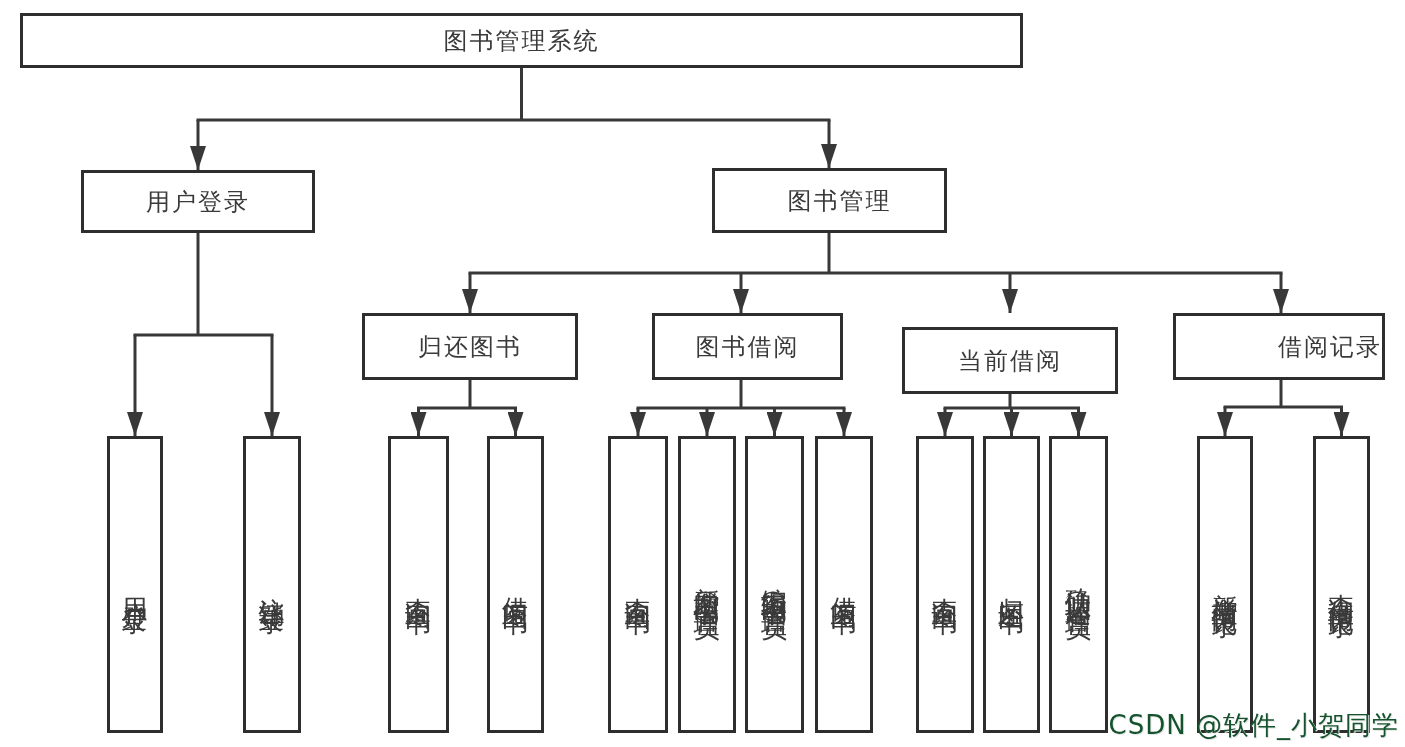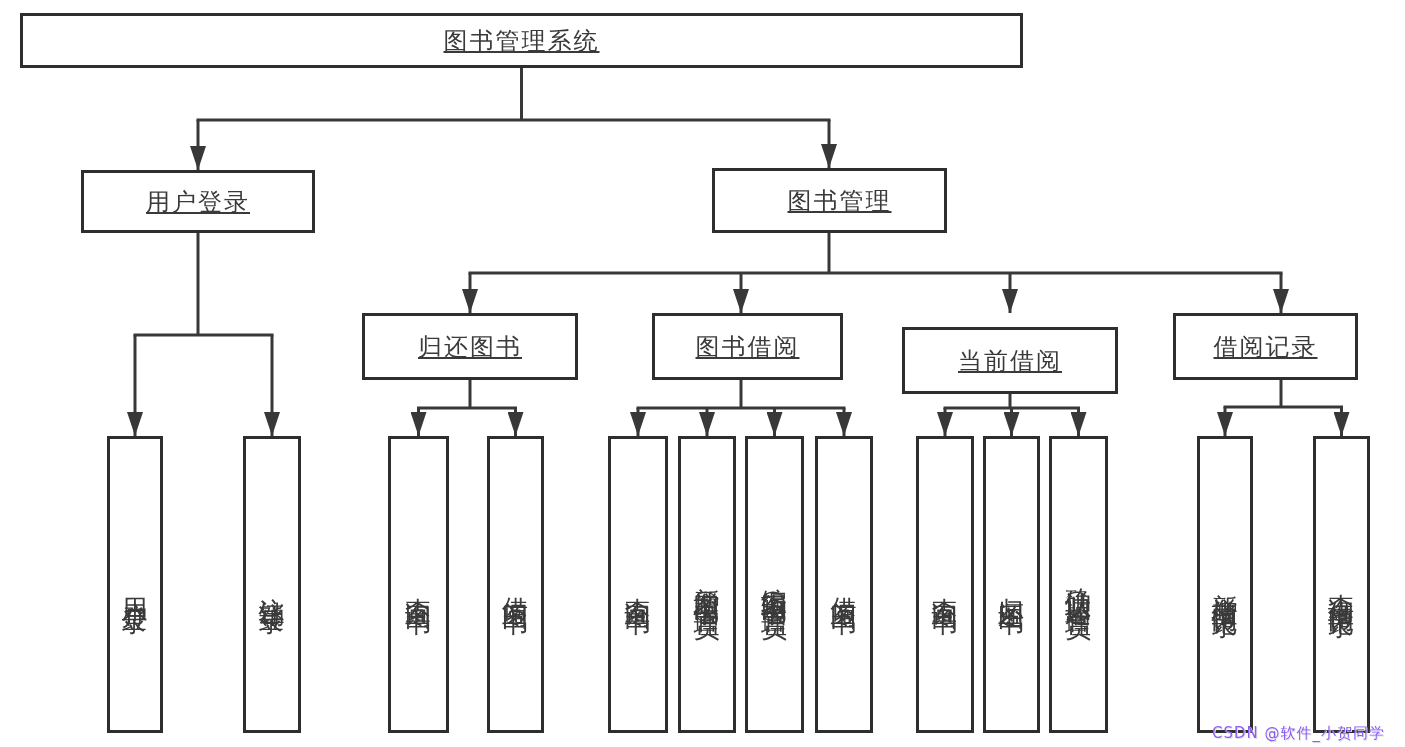--- a/index.html
+++ b/index.html
@@ -16,59 +16,59 @@
     position: absolute;
     box-sizing: border-box;
     border: 3px solid #2e2e2e;
     background: #ffffff;
     color: #3a3a3a;
     display: flex;
     align-items: center;
     justify-content: center;
     text-align: center;
   }
-  .h { font-size: 24px; letter-spacing: 2px; white-space: nowrap; text-decoration: underline; }
+  .h { font-size: 24px; letter-spacing: 2px; white-space: nowrap; }
   .v {
     writing-mode: vertical-rl;
     font-size: 26px;
     letter-spacing: 4px;
     line-height: 1;
   }
   
   .n-root   { left: 20px;  top: 13px;  width: 1003px; height: 55px; }
   
   .n-login  { left: 81px;  top: 170px; width: 234px; height: 63px; }
   .n-mgmt   { left: 712px; top: 168px; width: 235px; height: 65px; padding-left: 20px; }
   
   .n-s0 { left: 362px;  top: 313px; width: 216px; height: 67px; }
   .n-s1 { left: 652px;  top: 313px; width: 191px; height: 67px; }
   .n-s2 { left: 902px;  top: 327px; width: 216px; height: 67px; }
-  .n-s3 { left: 1173px; top: 313px; width: 185px; height: 67px; }
+  .n-s3 { left: 1173px; top: 313px; width: 212px; height: 67px; justify-content: flex-end; }
   
   .leaf { top: 436px; height: 297px; }
   .n-l0  { left: 107px;  width: 56px; }
   .n-l1  { left: 243px;  width: 58px; }
   .n-l2  { left: 388px;  width: 61px; }
   .n-l3  { left: 487px;  width: 57px; }
   .n-l4  { left: 608px;  width: 60px; }
   .n-l5  { left: 678px;  width: 58px; }
   .n-l6  { left: 745px;  width: 59px; }
   .n-l7  { left: 815px;  width: 58px; }
   .n-l8  { left: 916px;  width: 58px; }
   .n-l9  { left: 983px;  width: 57px; }
   .n-l10 { left: 1049px; width: 59px; }
   .n-l11 { left: 1197px; width: 56px; }
   .n-l12 { left: 1313px; width: 57px; }
   .watermark {
     position: absolute;
-    right: 20px;
+    right: 6px;
     bottom: 4px;
-    font-size: 15px;
+    font-size: 26px;
     letter-spacing: 1px;
-    color: #8b5cf6;
+    color: #14532d;
     text-shadow: 1px 1px 0 #e4e4e4;
     white-space: nowrap;
   }
 </style>
 </head>
 <body>
 
 <div id="stage">
 
   <svg id="wires" viewBox="0 0 1405 747" xmlns="http://www.w3.org/2000/svg">

